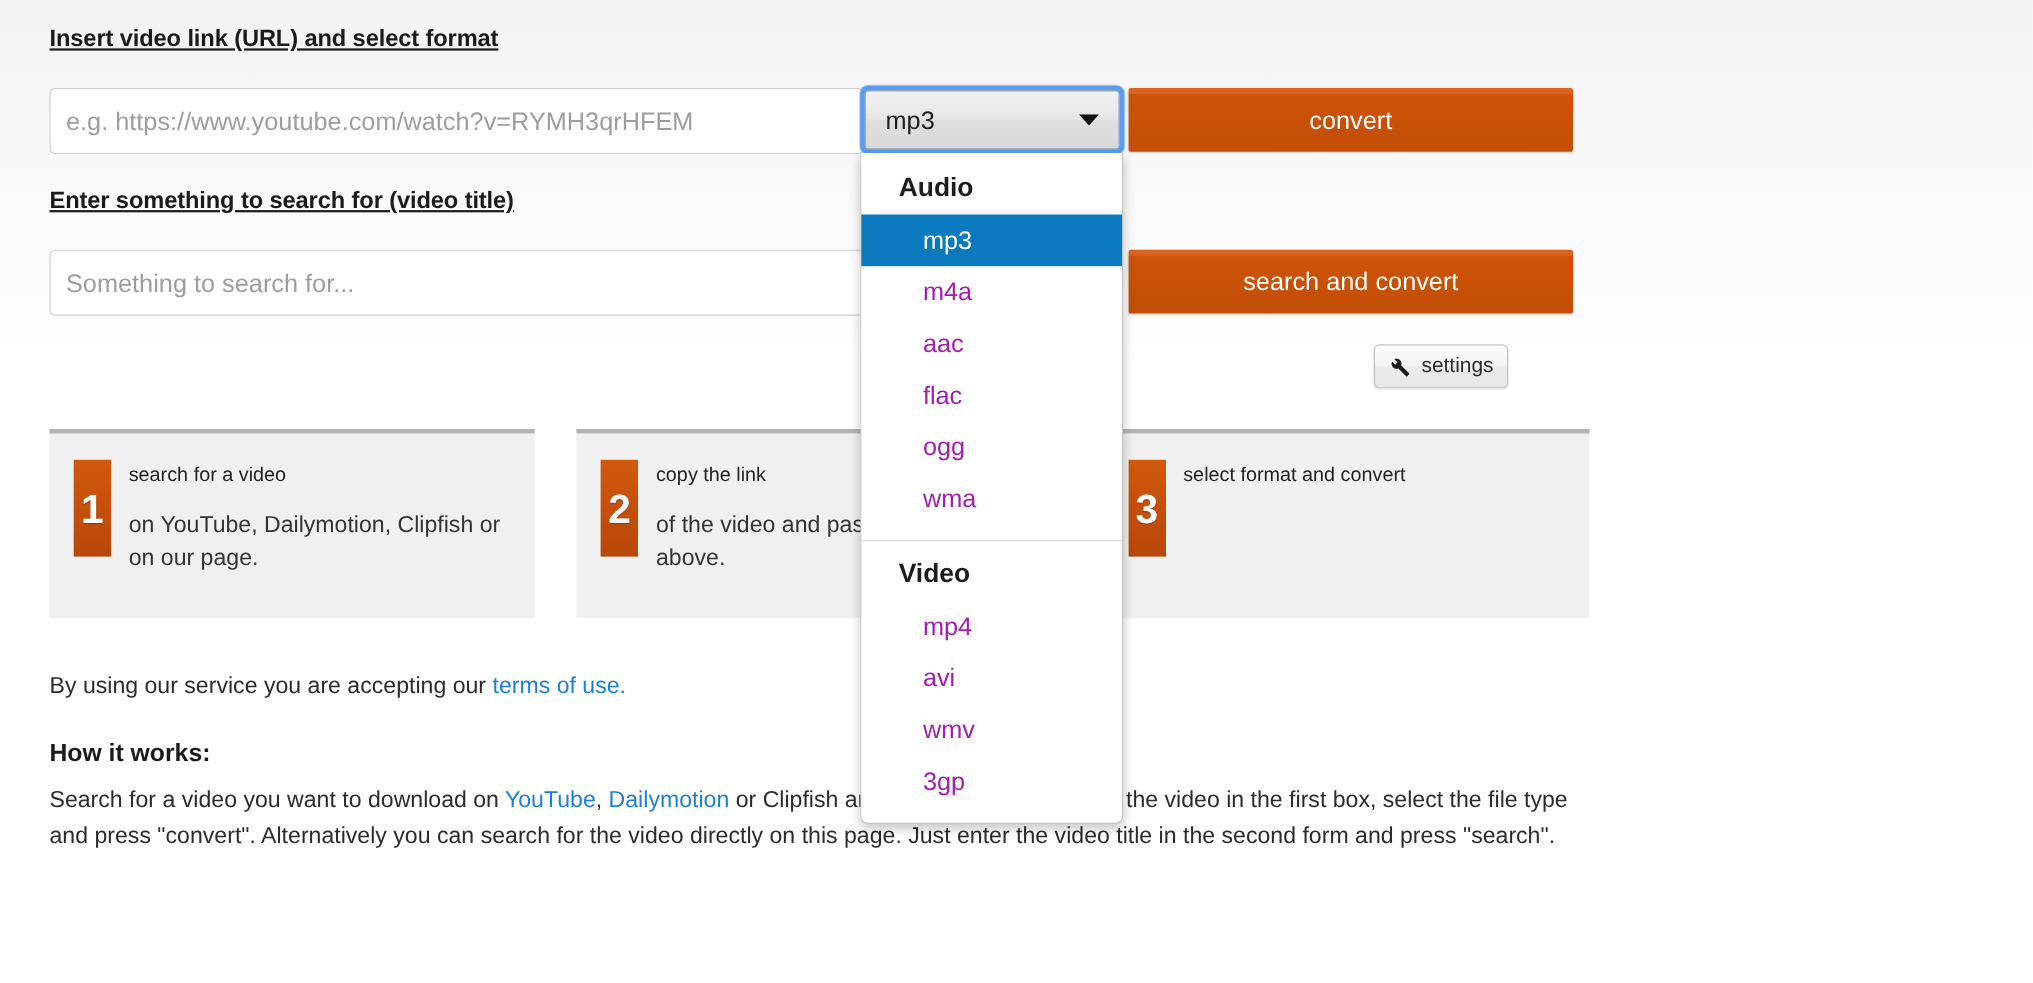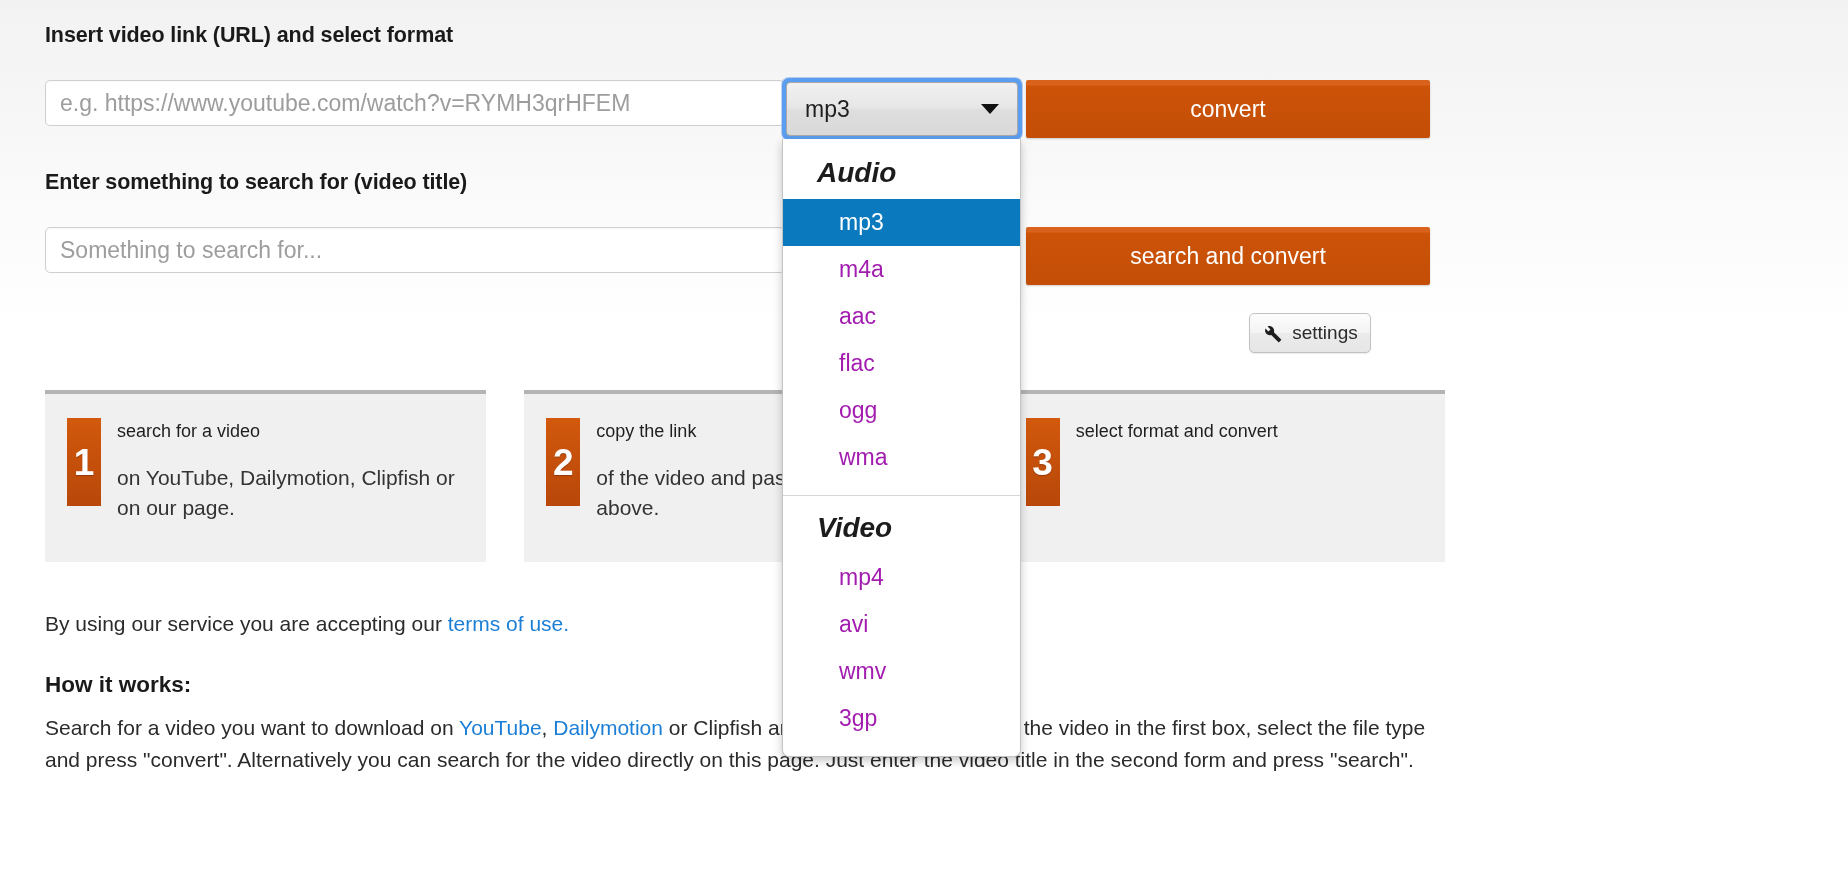--- a/index.html
+++ b/index.html
@@ -21,28 +21,29 @@
   }
 
   
   .form-label {
     position: absolute;
     font-size: 21.5px;
     font-weight: bold;
     color: #1a1a1a;
     letter-spacing: -0.1px;
     white-space: nowrap;
+    text-decoration: underline;
   }
   #label-url  { left: 45px; top: 23px; }
   #label-search { left: 45px; top: 170px; }
 
   
   .text-input {
     position: absolute;
-    height: 46px;
+    height: 60px;
     border: 1px solid #cfcfcf;
     border-radius: 5px;
     background: #fff;
     font-family: "Liberation Sans", sans-serif;
     font-size: 23px;
     color: #333;
     padding: 0 14px;
     outline: none;
     box-shadow: inset 0 1px 2px rgba(0,0,0,0.03);
   }
@@ -197,25 +198,24 @@
     width: 239px;
     background: #fff;
     border: 1px solid #c4c4c4;
     border-top: none;
     border-radius: 0 0 7px 7px;
     box-shadow: 0 4px 10px rgba(0,0,0,0.22);
     z-index: 50;
     padding: 8px 0 14px 0;
   }
   .dd-group-label {
-    font-size: 28px;
+    font-size: 24px;
     font-weight: bold;
     color: #1c1c1c;
     padding: 10px 0 10px 34px;
-    font-style: italic;
   }
   .dd-option {
     font-size: 23px;
     color: #a21caf;
     padding: 10px 0 10px 56px;
     cursor: pointer;
   }
   .dd-option.selected {
     background: #0a79be;
     color: #fff;

